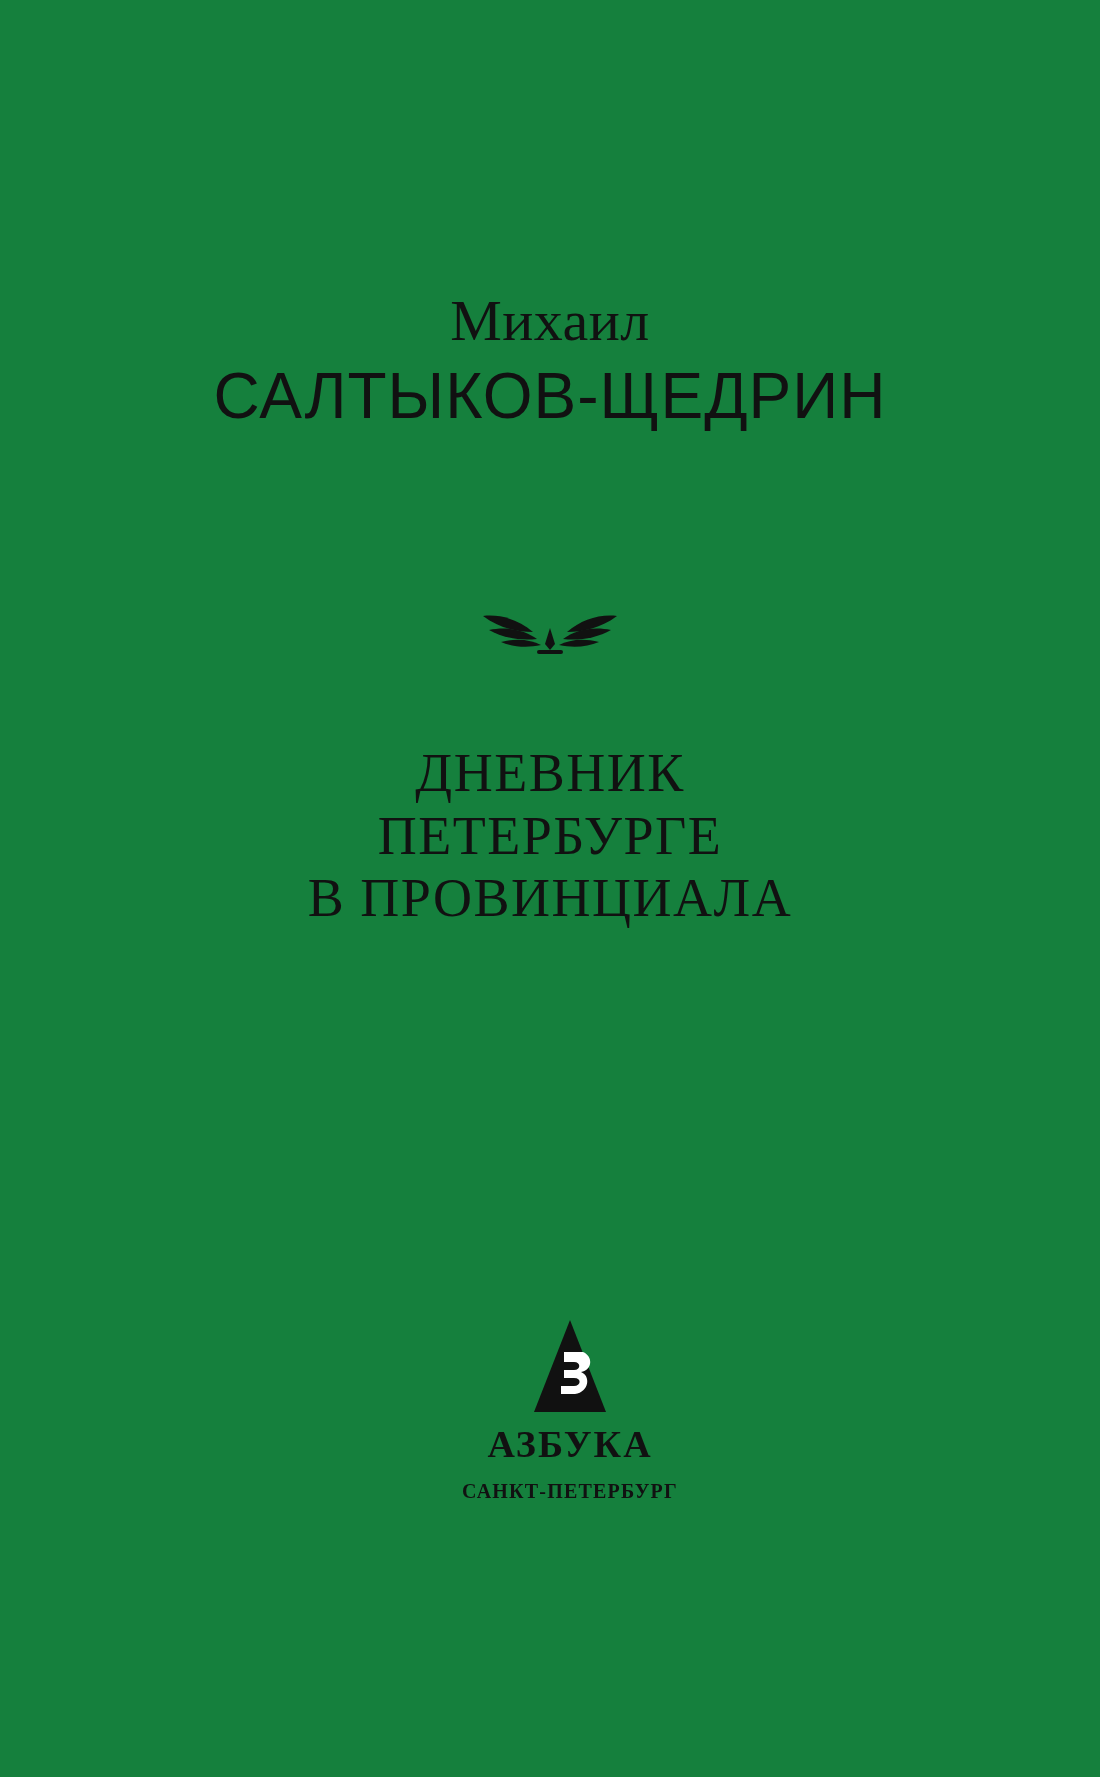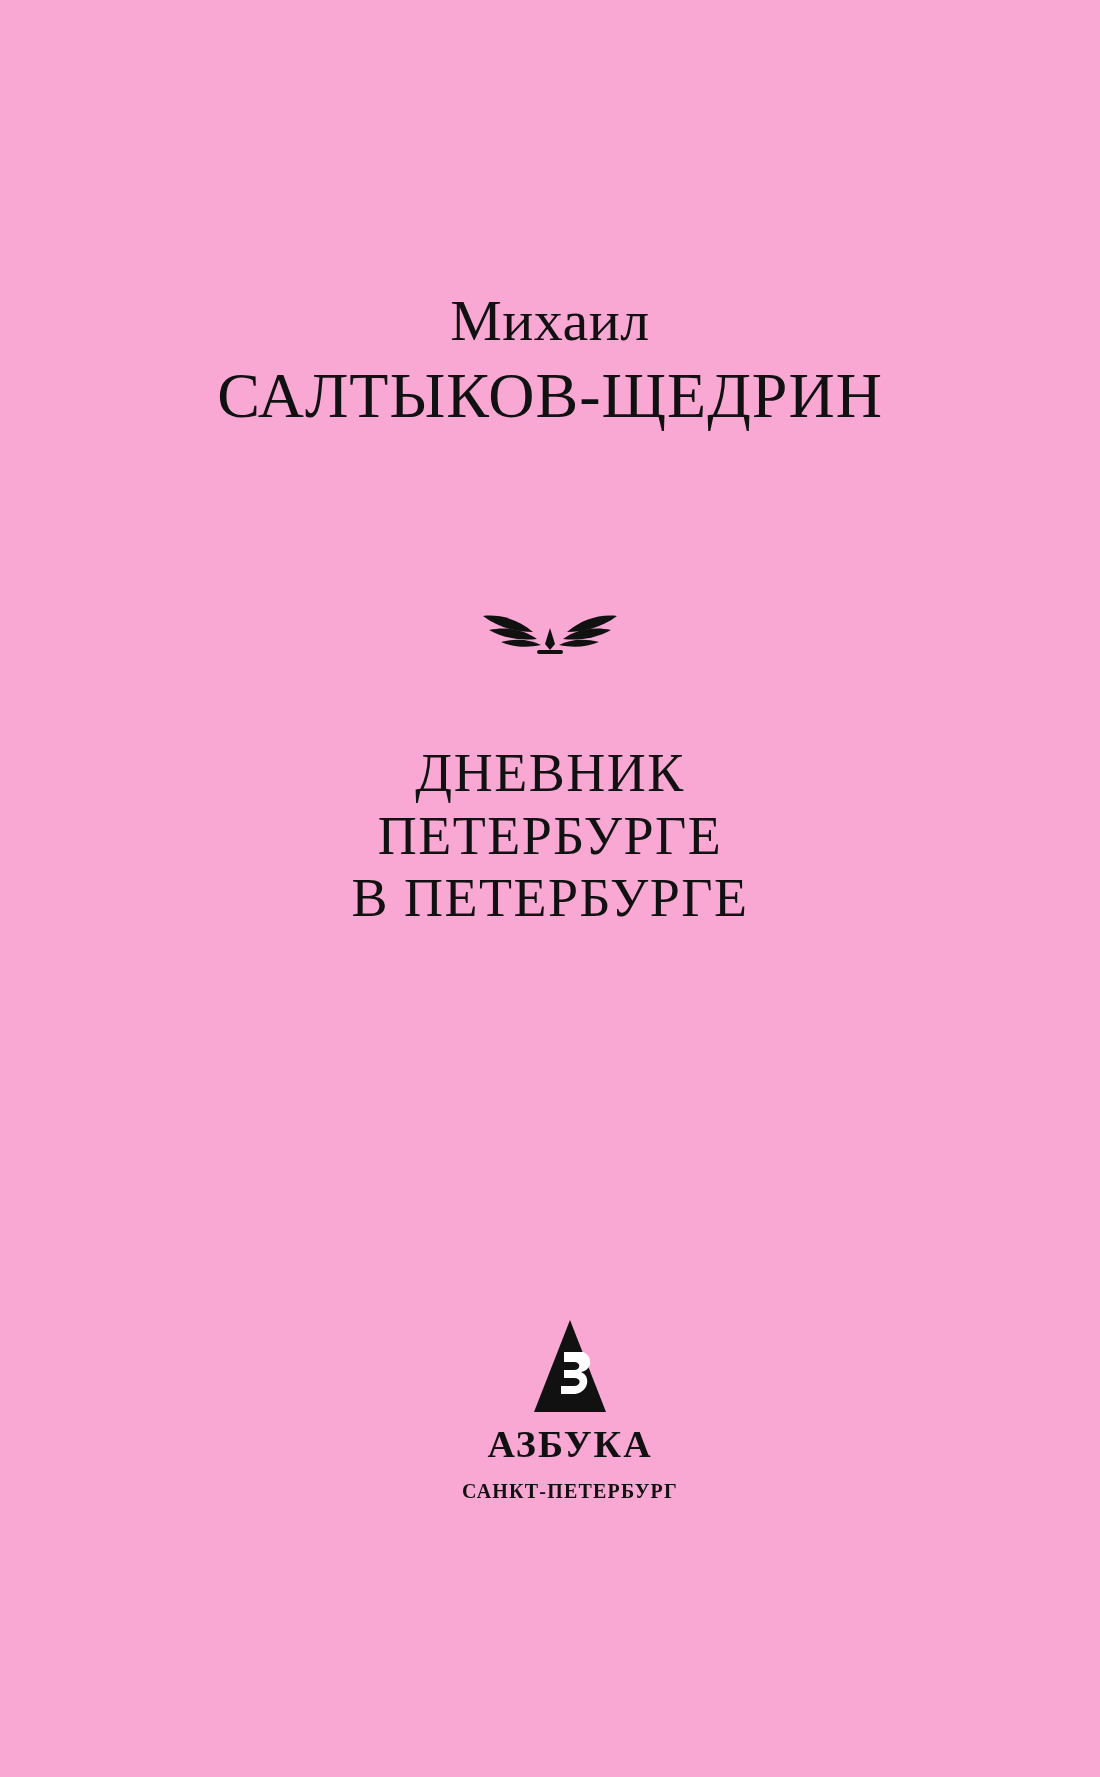--- a/index.html
+++ b/index.html
@@ -12,42 +12,42 @@
     height: 1777px;
     position: relative;
     font-family: "Liberation Serif", serif;
     color: #111111;
     overflow: hidden;
   }
 
   .page {
     position: absolute;
     inset: 0;
-    background: #f9a8d4;
+    background: #15803d;
   }
 
   
   .author-block {
     position: absolute;
     top: 292px;
     left: 0;
     width: 100%;
     text-align: center;
   }
   .author-first {
     font-family: "Liberation Serif", serif;
     font-size: 58px;
     line-height: 1.0;
     letter-spacing: 0.5px;
     color: #111111;
     font-weight: 400;
     margin-bottom: 14px;
   }
   .author-last {
-    font-family: Liberation Serif, serif;
+    font-family: Liberation Sans, sans-serif;
     font-size: 64px;
     line-height: 1.0;
     letter-spacing: 1px;
     color: #111111;
     font-weight: 400;
     white-space: nowrap;
     margin-top: 12px;
   }
 
   
@@ -136,21 +136,21 @@
           <path d="M75 30 L80 46 L75 52 L70 46 Z"></path>
           <rect x="62" y="52" width="26" height="4" rx="2"></rect>
         </g>
       </svg>
     </span>
   </div>
 
   <div class="title-block">
     <div class="title-line">ДНЕВНИК</div>
     <div class="title-line">ПЕТЕРБУРГЕ</div>
-    <div class="title-line">В ПЕТЕРБУРГЕ</div>
+    <div class="title-line">В ПРОВИНЦИАЛА</div>
   </div>
 
   <div class="publisher-block">
     <div class="publisher-logo">
       <svg width="78" height="96" viewBox="0 0 78 96" xmlns="http://www.w3.org/2000/svg">
         <path d="M39 2 L75 94 L3 94 Z" fill="#111111"></path>
         <path d="M52 34 C62 38, 62 52, 50 54 C60 58, 58 74, 44 76 L30 76 L30 68 L43 68 C50 68, 51 60, 43 60 L33 60 L33 52 L43 52 C50 52, 50 44, 43 44 L33 44 L33 34 Z" fill="#ffffff"></path>
       </svg>
     </div>
     <div class="publisher-name">АЗБУКА</div>

